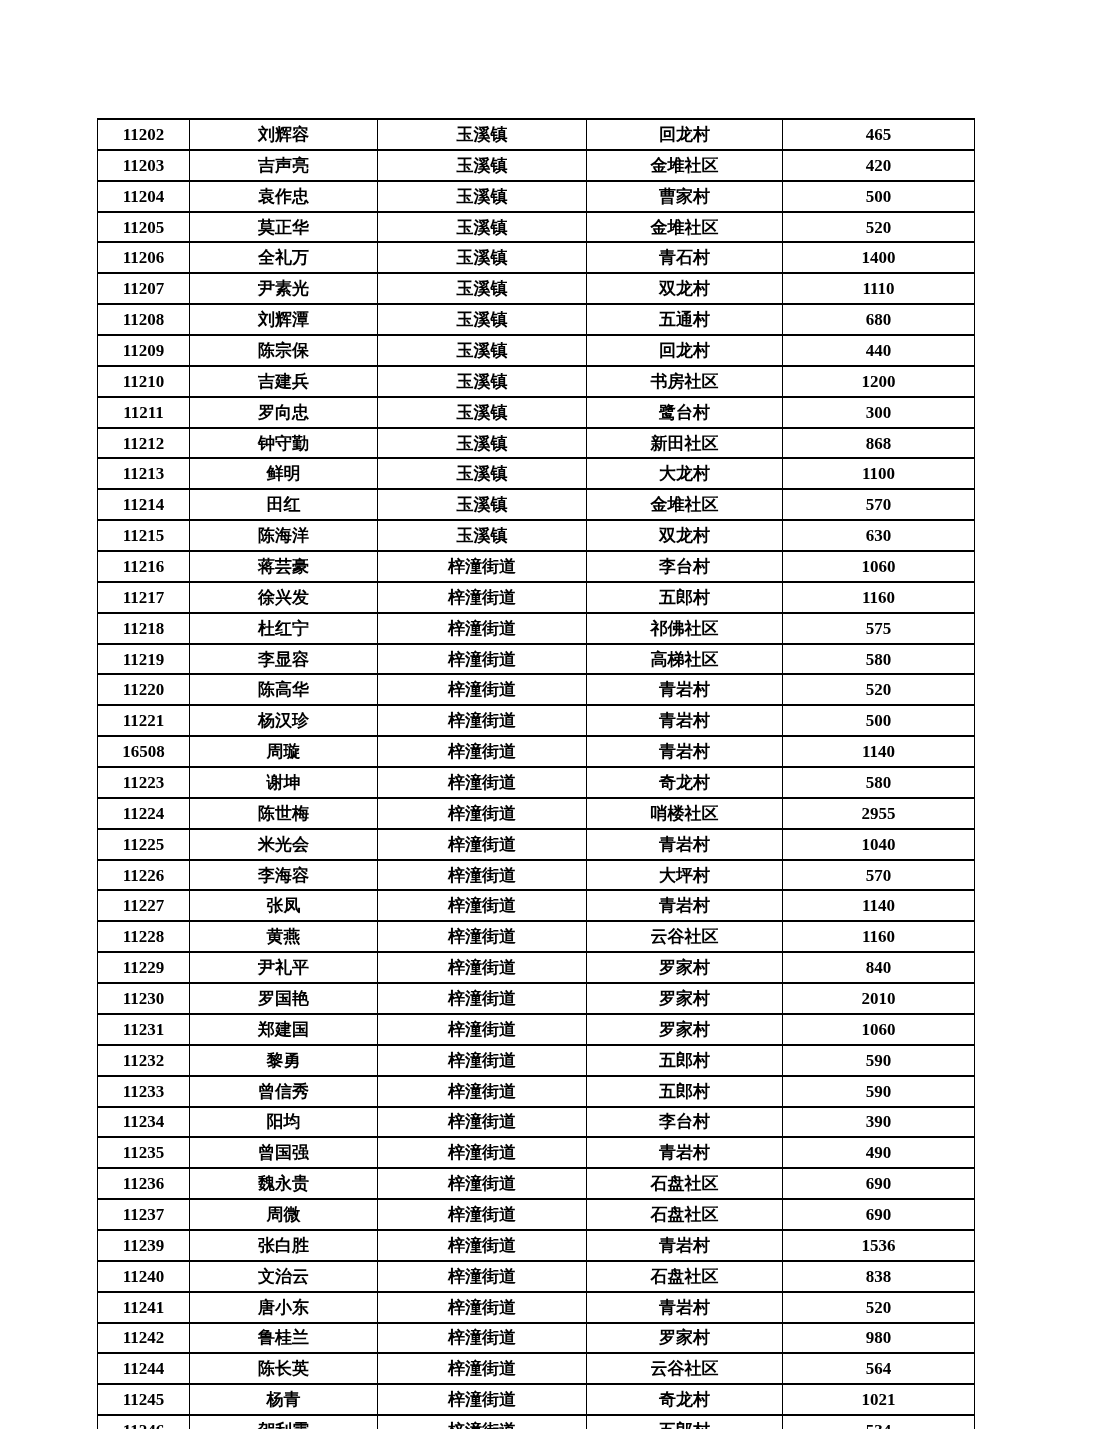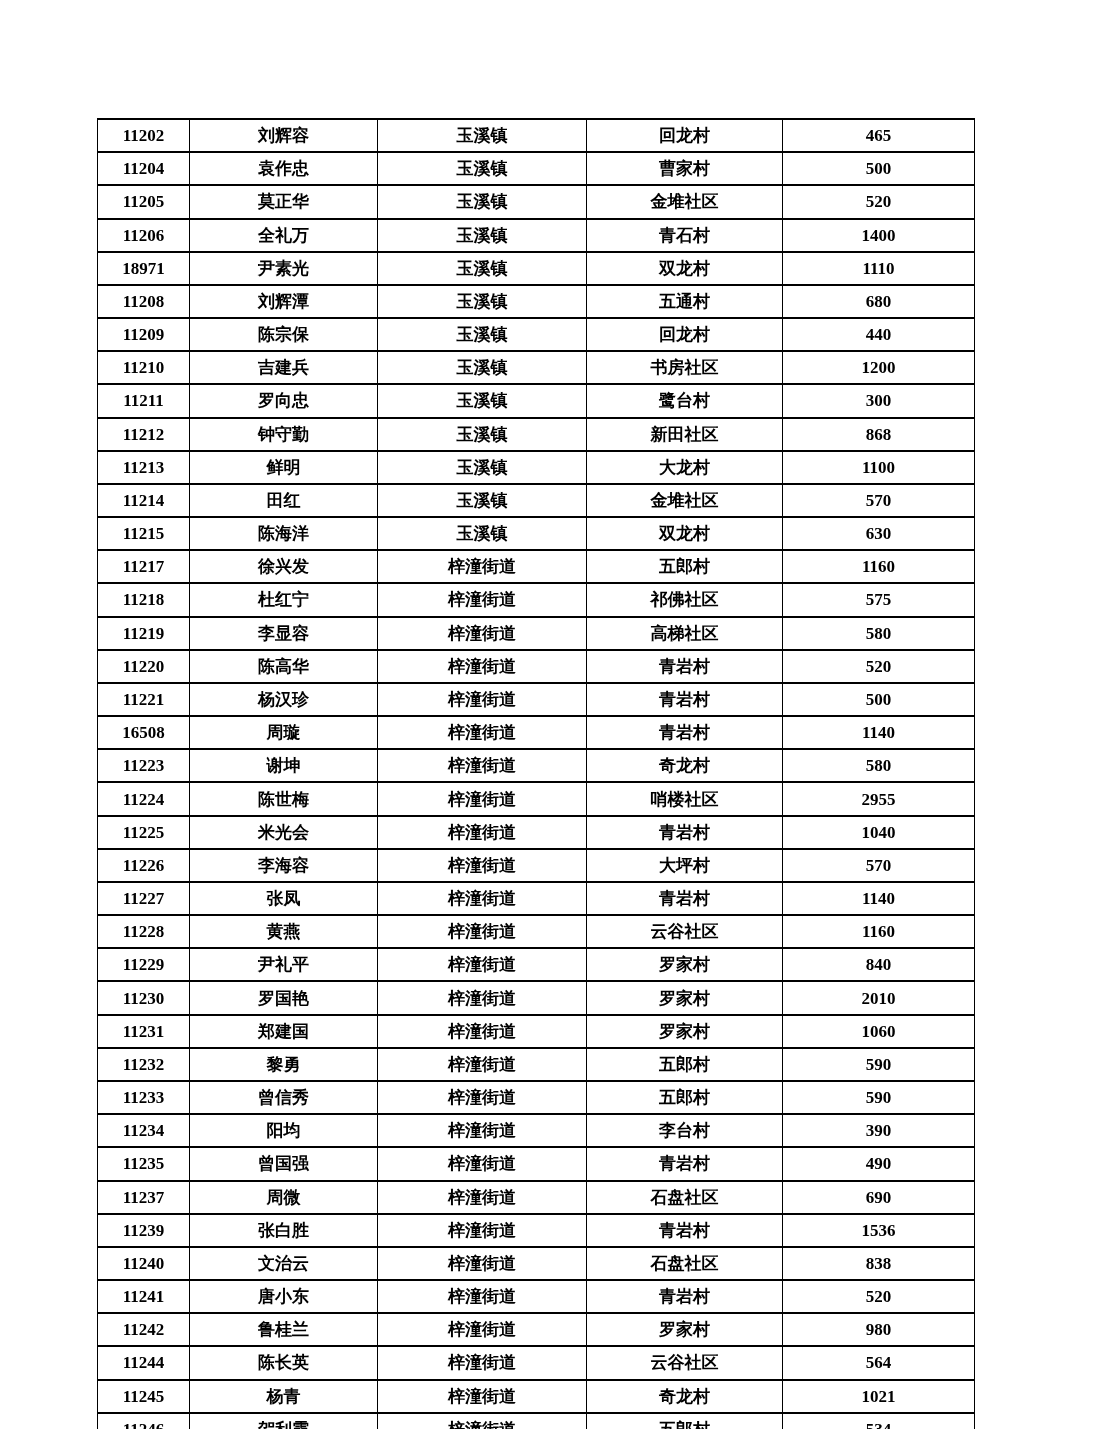--- a/index.html
+++ b/index.html
@@ -59,20 +59,27 @@
     </colgroup>
     <tbody>
         <tr>
           <td>11202</td>
           <td>刘辉容</td>
           <td>玉溪镇</td>
           <td>回龙村</td>
           <td>465</td>
         </tr>
         <tr>
+          <td>11203</td>
+          <td>吉声亮</td>
+          <td>玉溪镇</td>
+          <td>金堆社区</td>
+          <td>420</td>
+        </tr>
+        <tr>
           <td>11204</td>
           <td>袁作忠</td>
           <td>玉溪镇</td>
           <td>曹家村</td>
           <td>500</td>
         </tr>
         <tr>
           <td>11205</td>
           <td>莫正华</td>
           <td>玉溪镇</td>
@@ -80,21 +87,21 @@
           <td>520</td>
         </tr>
         <tr>
           <td>11206</td>
           <td>全礼万</td>
           <td>玉溪镇</td>
           <td>青石村</td>
           <td>1400</td>
         </tr>
         <tr>
-          <td>18971</td>
+          <td>11207</td>
           <td>尹素光</td>
           <td>玉溪镇</td>
           <td>双龙村</td>
           <td>1110</td>
         </tr>
         <tr>
           <td>11208</td>
           <td>刘辉潭</td>
           <td>玉溪镇</td>
           <td>五通村</td>
@@ -143,20 +150,27 @@
           <td>570</td>
         </tr>
         <tr>
           <td>11215</td>
           <td>陈海洋</td>
           <td>玉溪镇</td>
           <td>双龙村</td>
           <td>630</td>
         </tr>
         <tr>
+          <td>11216</td>
+          <td>蒋芸豪</td>
+          <td>梓潼街道</td>
+          <td>李台村</td>
+          <td>1060</td>
+        </tr>
+        <tr>
           <td>11217</td>
           <td>徐兴发</td>
           <td>梓潼街道</td>
           <td>五郎村</td>
           <td>1160</td>
         </tr>
         <tr>
           <td>11218</td>
           <td>杜红宁</td>
           <td>梓潼街道</td>
@@ -274,20 +288,27 @@
           <td>梓潼街道</td>
           <td>李台村</td>
           <td>390</td>
         </tr>
         <tr>
           <td>11235</td>
           <td>曾国强</td>
           <td>梓潼街道</td>
           <td>青岩村</td>
           <td>490</td>
+        </tr>
+        <tr>
+          <td>11236</td>
+          <td>魏永贵</td>
+          <td>梓潼街道</td>
+          <td>石盘社区</td>
+          <td>690</td>
         </tr>
         <tr>
           <td>11237</td>
           <td>周微</td>
           <td>梓潼街道</td>
           <td>石盘社区</td>
           <td>690</td>
         </tr>
         <tr>
           <td>11239</td>

